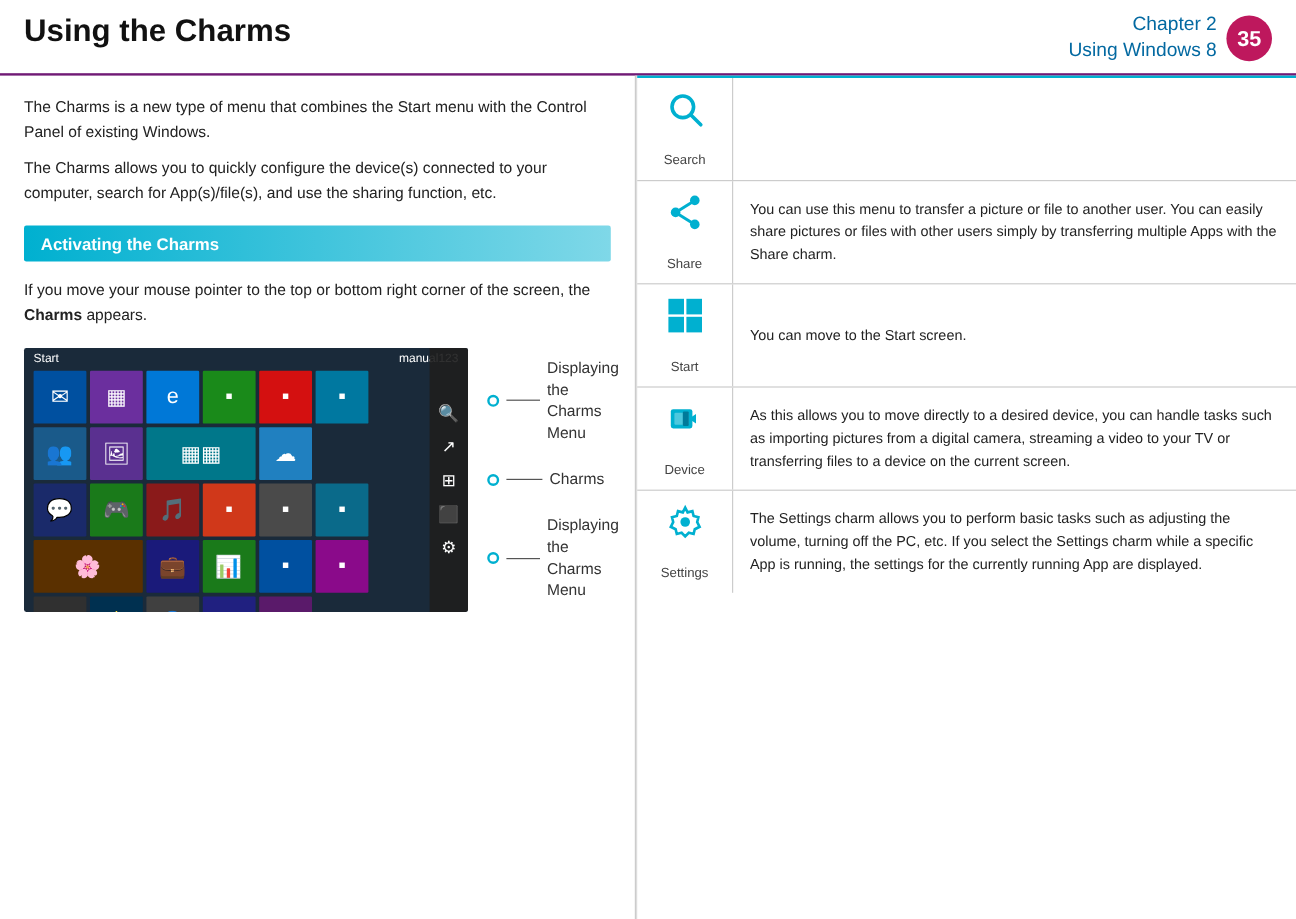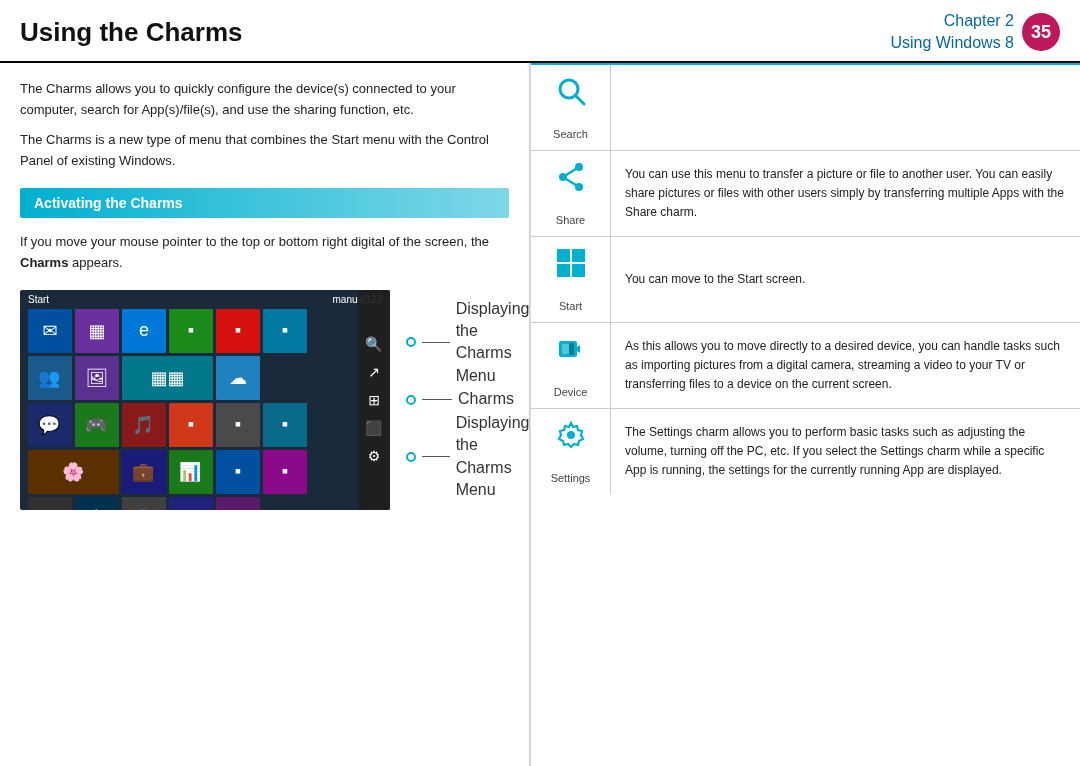--- a/index.html
+++ b/index.html
@@ -9,24 +9,24 @@
       width: 1080px;
       height: 766px;
       overflow: hidden;
       font-size: 13px;
       color: #222;
     }
 
     
     .header {
       display: flex;
-      align-items: center;
+      align-items: flex-start;
       justify-content: space-between;
       padding: 10px 20px 6px 20px;
-      border-bottom: 2px solid #000000;
+      border-bottom: 2px solid #701a75;
     }
     .header-title {
       font-size: 26px;
       font-weight: bold;
       color: #111;
     }
     .header-right {
       display: flex;
       align-items: center;
       gap: 8px;
@@ -153,21 +153,21 @@
       display: flex;
       flex-direction: column;
       justify-content: space-between;
       padding-top: 8px;
       padding-bottom: 8px;
     }
     .callout {
       display: flex;
       align-items: center;
       gap: 6px;
-      font-size: 16px;
+      font-size: 13px;
       color: #333;
       line-height: 1.4;
     }
     .callout-line {
       width: 30px;
       height: 1px;
       background: #555;
     }
     .callout-dot {
       width: 10px;
@@ -240,27 +240,27 @@
       <div>Chapter 2</div>
       <div>Using Windows 8</div>
     </div>
     <div class="chapter-num">35</div>
   </div>
 </div>
 
 <div class="main">
 
   <div class="left-col">
+    <p class="intro-text">The Charms is a new type of menu that combines the Start menu with the Control Panel of existing Windows.</p>
     <p class="intro-text">The Charms allows you to quickly configure the device(s) connected to your computer, search for App(s)/file(s), and use the sharing function, etc.</p>
-    <p class="intro-text">The Charms is a new type of menu that combines the Start menu with the Control Panel of existing Windows.</p>
 
     <div class="section-heading">Activating the Charms</div>
 
     <p class="activating-text">
-      <span>If you move your mouse pointer to the top or bottom right digital of the screen, the </span><strong>Charms</strong><span> appears.</span>
+      <span>If you move your mouse pointer to the top or bottom right corner of the screen, the </span><strong>Charms</strong><span> appears.</span>
     </p>
 
     <div class="screenshot-container">
 
       <div class="screenshot">
         <div class="win8-top-bar">
           <span>Start</span>
           <span>manual123</span>
         </div>
 

